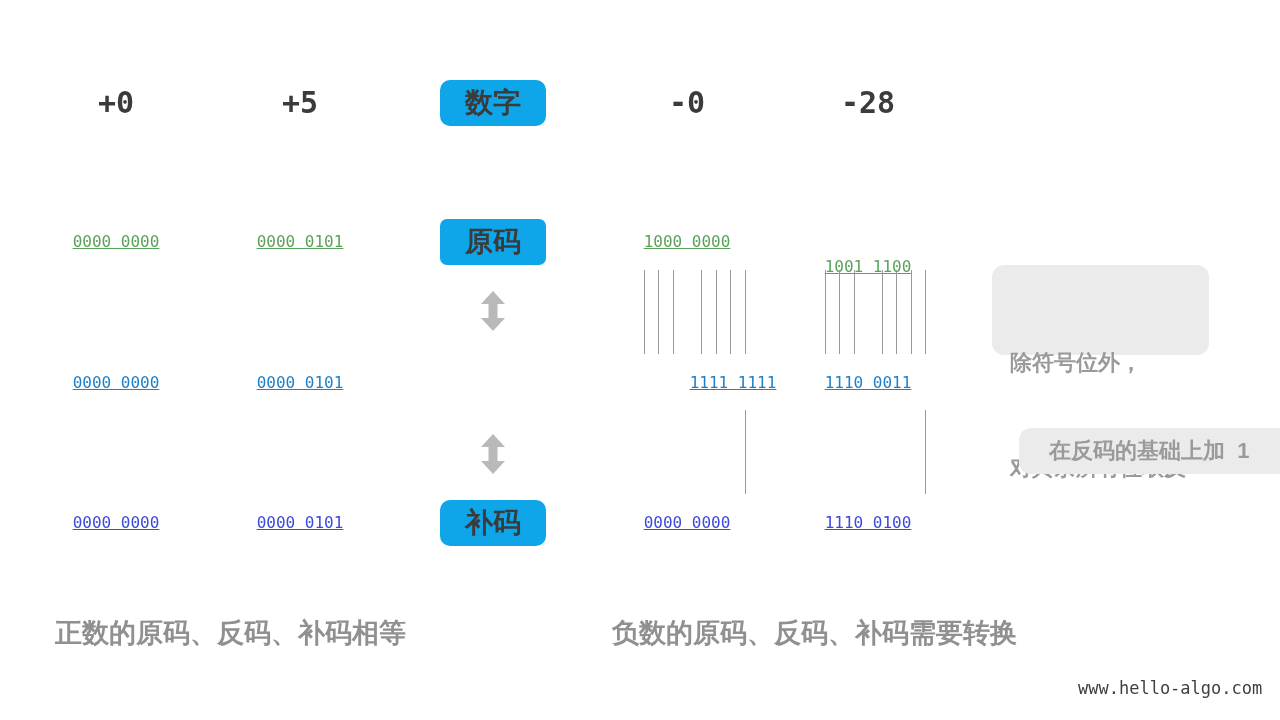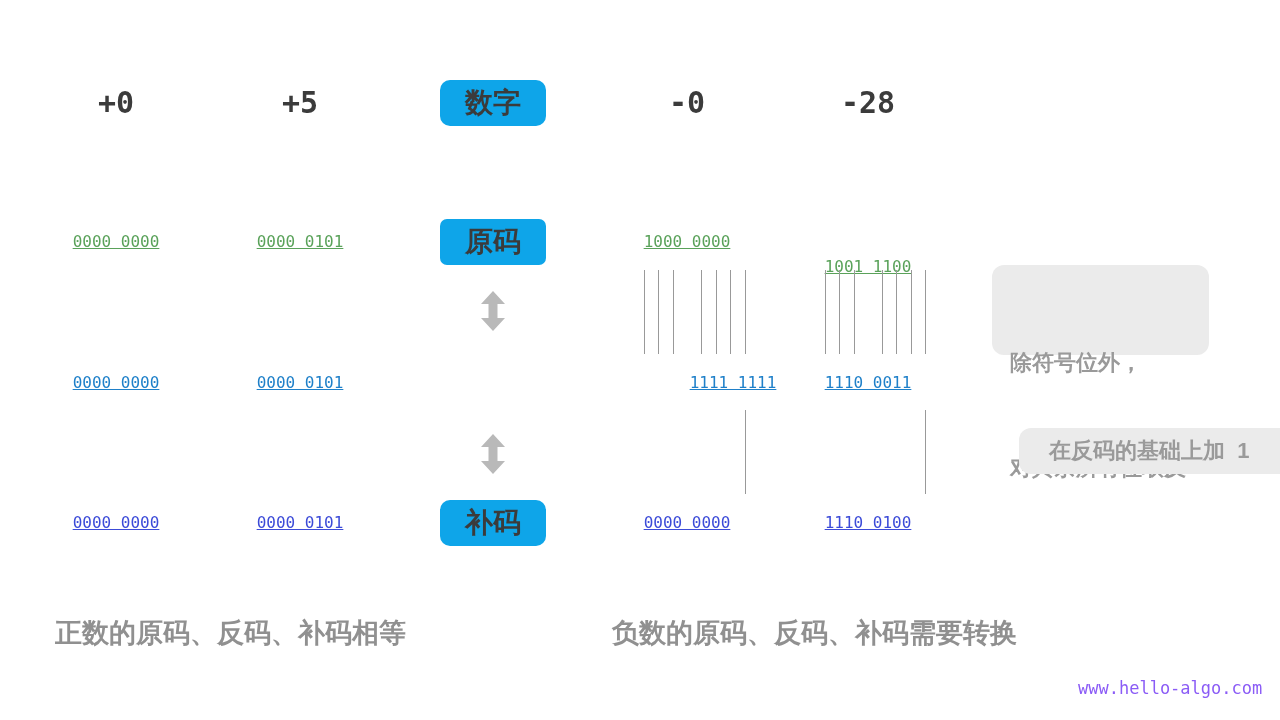--- a/index.html
+++ b/index.html
@@ -82,21 +82,21 @@
     font-weight: bold;
     color: #909090;
     white-space: nowrap;
   }
 
   .watermark {
     left: 1078px;
     top: 678px;
     font-family: "DejaVu Sans Mono", monospace;
     font-size: 17px;
-    color: #8b5cf6;
+    color: #404040;
     white-space: nowrap;
   }
 </style>
 </head>
 <body>
 
 <div class="canvas">
 
   <div class="abs cx num" style="left:116px; top:88px;">+0</div>
   <div class="abs cx num" style="left:300px; top:88px;">+5</div>

